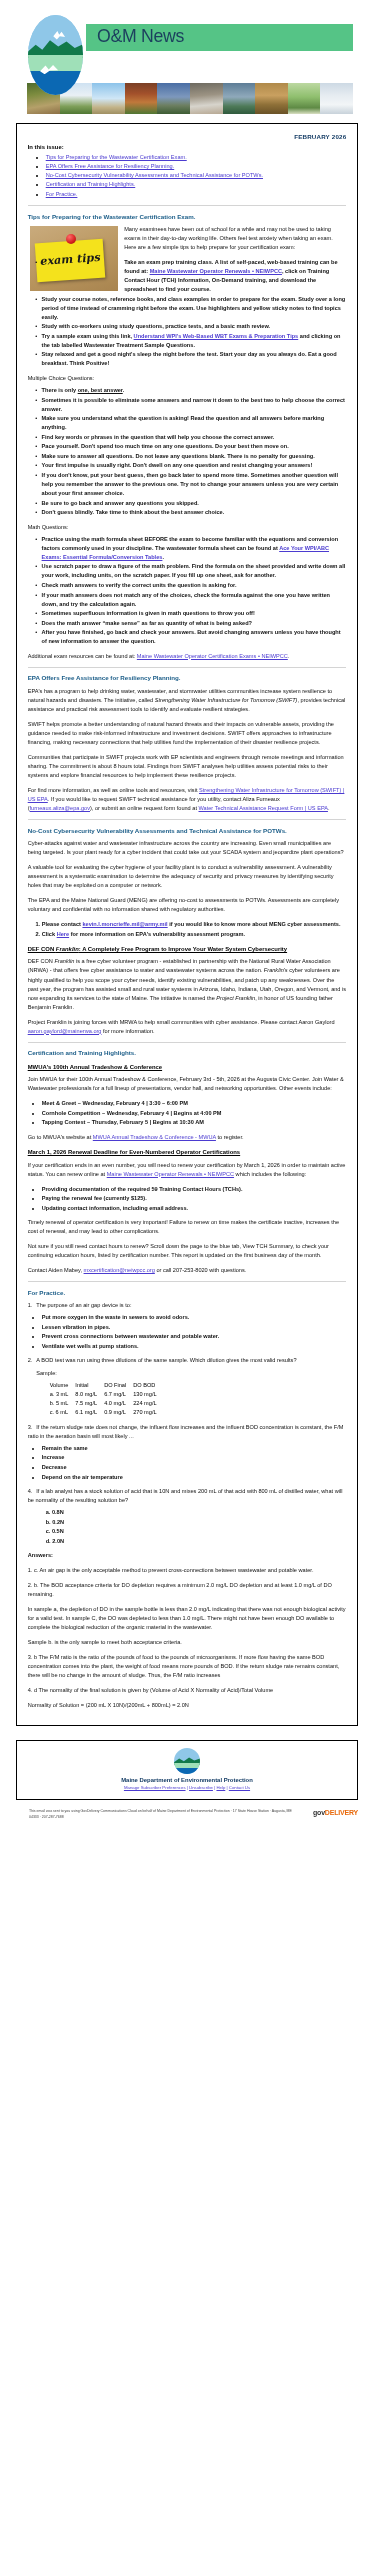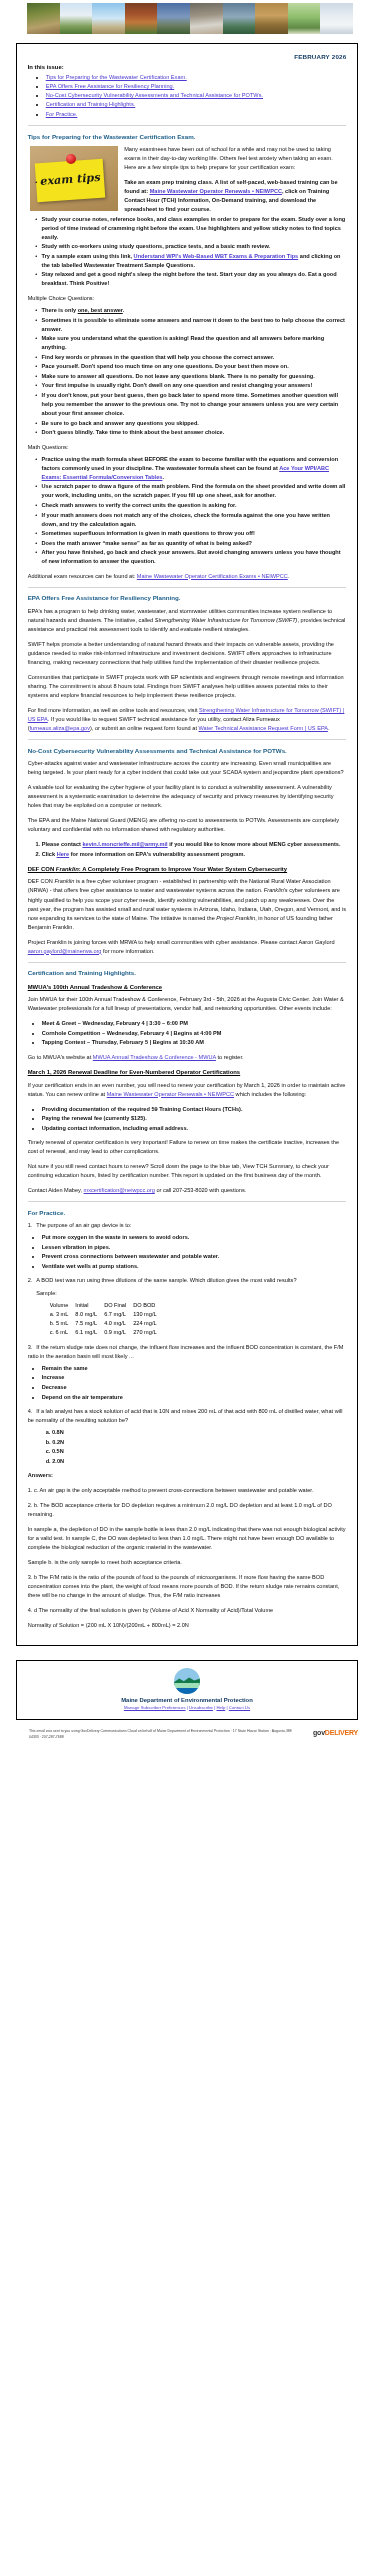--- a/index.html
+++ b/index.html
@@ -246,20 +246,32 @@
     font-size: 7px; font-weight: bold; color: #333;
     letter-spacing: -0.2px;
   }
   .gd-logo .orange { color: #e8690b; }
 </style>
 </head>
 <body>
 
 <div class="page">
 
+  <div class="masthead">
+    <div class="banner-bar"></div>
+    <div class="logo">
+      <div class="sky"></div>
+        <div class="mtn"></div>
+        <div class="field"></div>
+        <div class="water"></div>
+      <div class="bird1"></div>
+        <div class="bird2"></div>
+    </div>
+    <div class="banner-title">O&amp;M News</div>
+  </div>
 
   <div class="photostrip">
     <div class="ph ph1"></div>
     <div class="ph ph2"></div>
     <div class="ph ph3"></div>
     <div class="ph ph4"></div>
     <div class="ph ph5"></div>
     <div class="ph ph6"></div>
     <div class="ph ph7"></div>
     <div class="ph ph8"></div>

